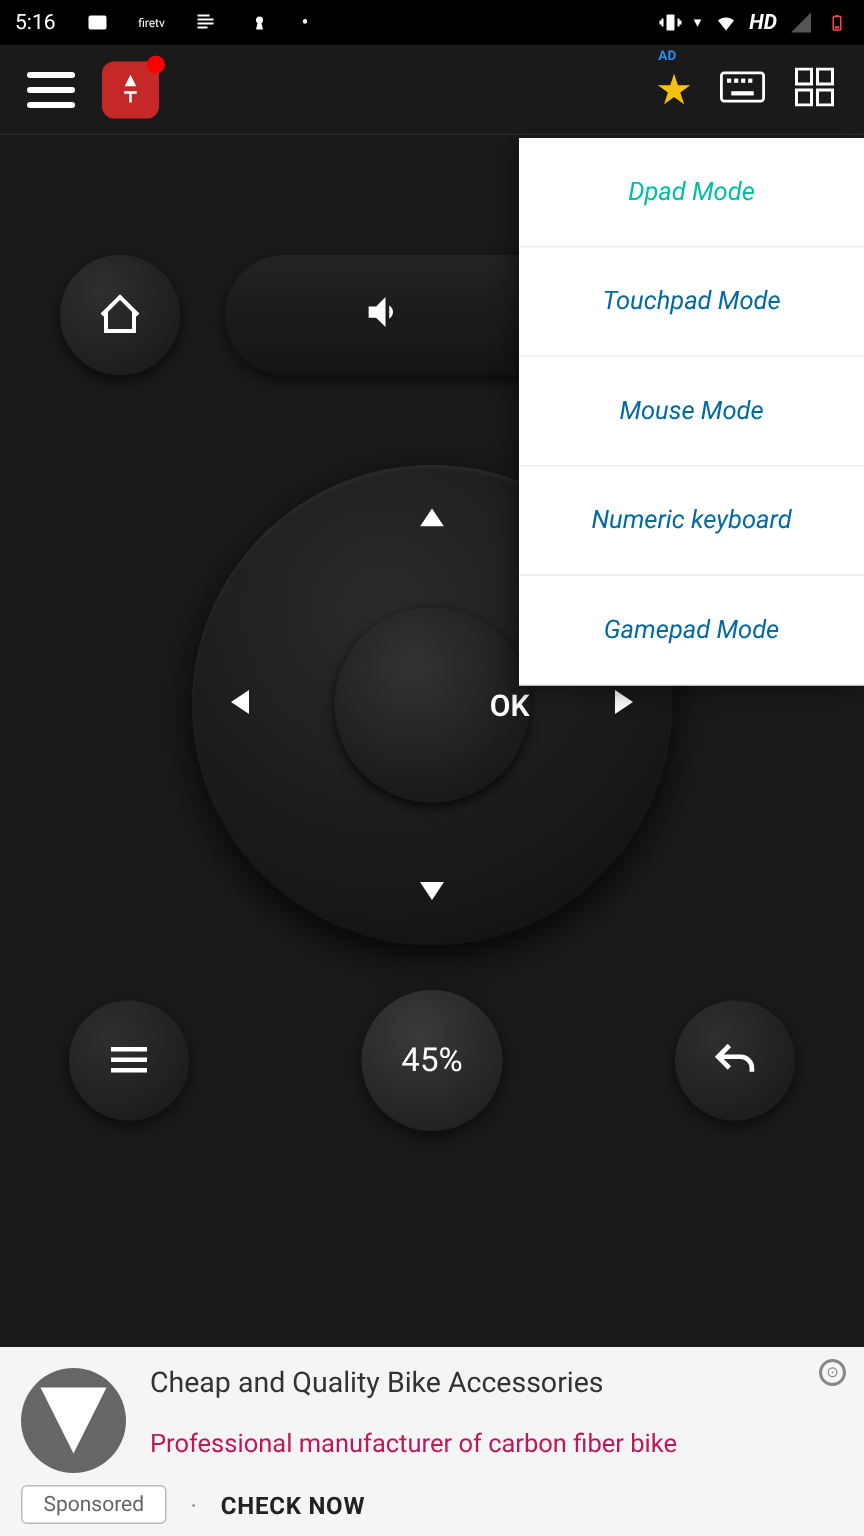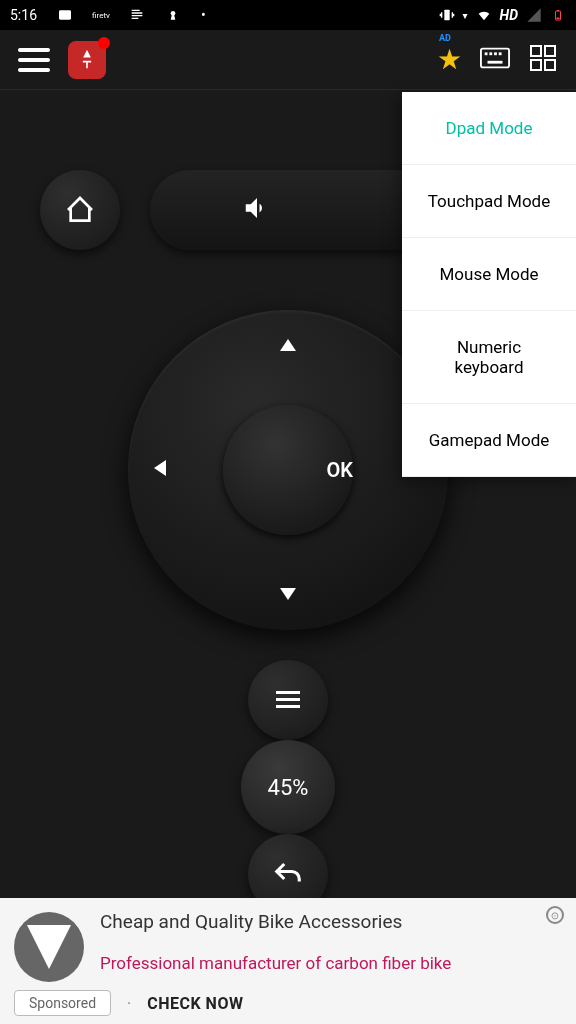--- a/index.html
+++ b/index.html
@@ -41,26 +41,26 @@
 .arrow.up { top: 26px; left: 50%; transform: translateX(-50%); }
 .arrow.down { bottom: 26px; left: 50%; transform: translateX(-50%); }
 .arrow.left { left: 26px; top: 50%; transform: translateY(-50%); }
 .arrow.right { right: 26px; top: 50%; transform: translateY(-50%); }
 
 
 .promo { display: flex; justify-content: center; margin-top: 24px; }
 .promo-btn { background: #2e615d; color: #e0f2f1; padding: 10px 20px; border-radius: 4px; font-size: 20px; font-weight: 600; }
 
 
-.bottom-row { display: flex; justify-content: center; align-items: center; margin-top: 30px; padding: 0 6px; flex-direction: column; }
+.bottom-row { display: flex; justify-content: space-between; align-items: center; margin-top: 30px; padding: 0 6px; }
 .pct-btn { width: 94px; height: 94px; border-radius: 50%; background: radial-gradient(circle at 40% 30%, #3a3a3a,#1a1a1a); box-shadow: 0 4px 12px rgba(0,0,0,.6); display: flex; align-items: center; justify-content: center; font-size: 22px; }
 
 
-.dropdown { position: absolute; top: 92px; right: 0; width: 174px; background: #fff; box-shadow: -4px 4px 14px rgba(0,0,0,.4); z-index: 50; }
-.dropdown-item { padding: 26px 20px; text-align: center; font-size: 17px; color: #000000; border-bottom: 1px solid #eee; }
+.dropdown { position: absolute; top: 92px; right: 0; width: 230px; background: #fff; box-shadow: -4px 4px 14px rgba(0,0,0,.4); z-index: 50; font-style: italic; }
+.dropdown-item { padding: 26px 20px; text-align: center; font-size: 17px; color: #0369a1; border-bottom: 1px solid #eee; }
 .dropdown-item.active { color: #00bfa5; }
 
 
 .ad-banner { position: absolute; bottom: 0; left: 0; right: 0; height: 126px; background: #f5f5f5; color: #333; padding: 12px 16px 8px 100px; }
 .ad-avatar { position: absolute; left: 14px; top: 14px; width: 70px; height: 70px; border-radius: 50%; background: #666; overflow: hidden; display:flex; align-items:center; justify-content:center;}
 .ad-avatar::after{content:"";width:0;height:0;border-left:22px solid transparent;border-right:22px solid transparent;border-top:44px solid #fff;}
 .ad-title { font-size: 19px; color: #333; margin-bottom: 20px; }
 .ad-sub { font-size: 17px; color: #be185d; }
 .ad-actions { position: absolute; bottom: 8px; left: 14px; display: flex; align-items: center; gap: 16px; margin-top: 14px; }
 .sponsored { border: 1px solid #bbb; border-radius: 4px; padding: 4px 14px; font-size: 14px; color: #666; background:#fff;}

